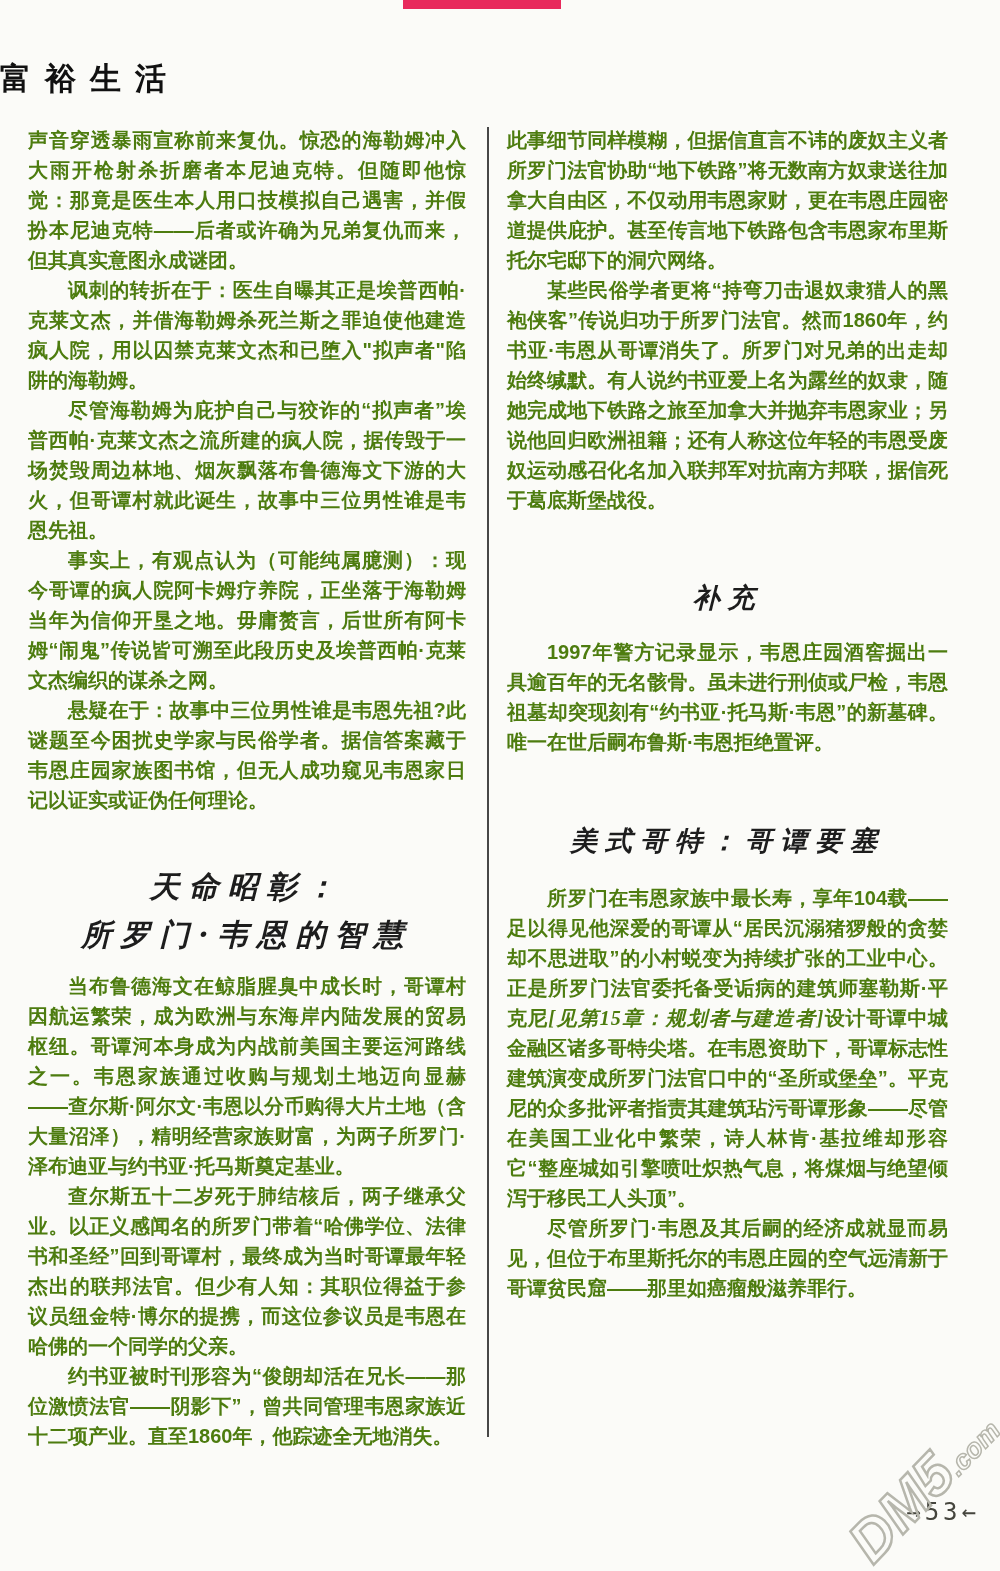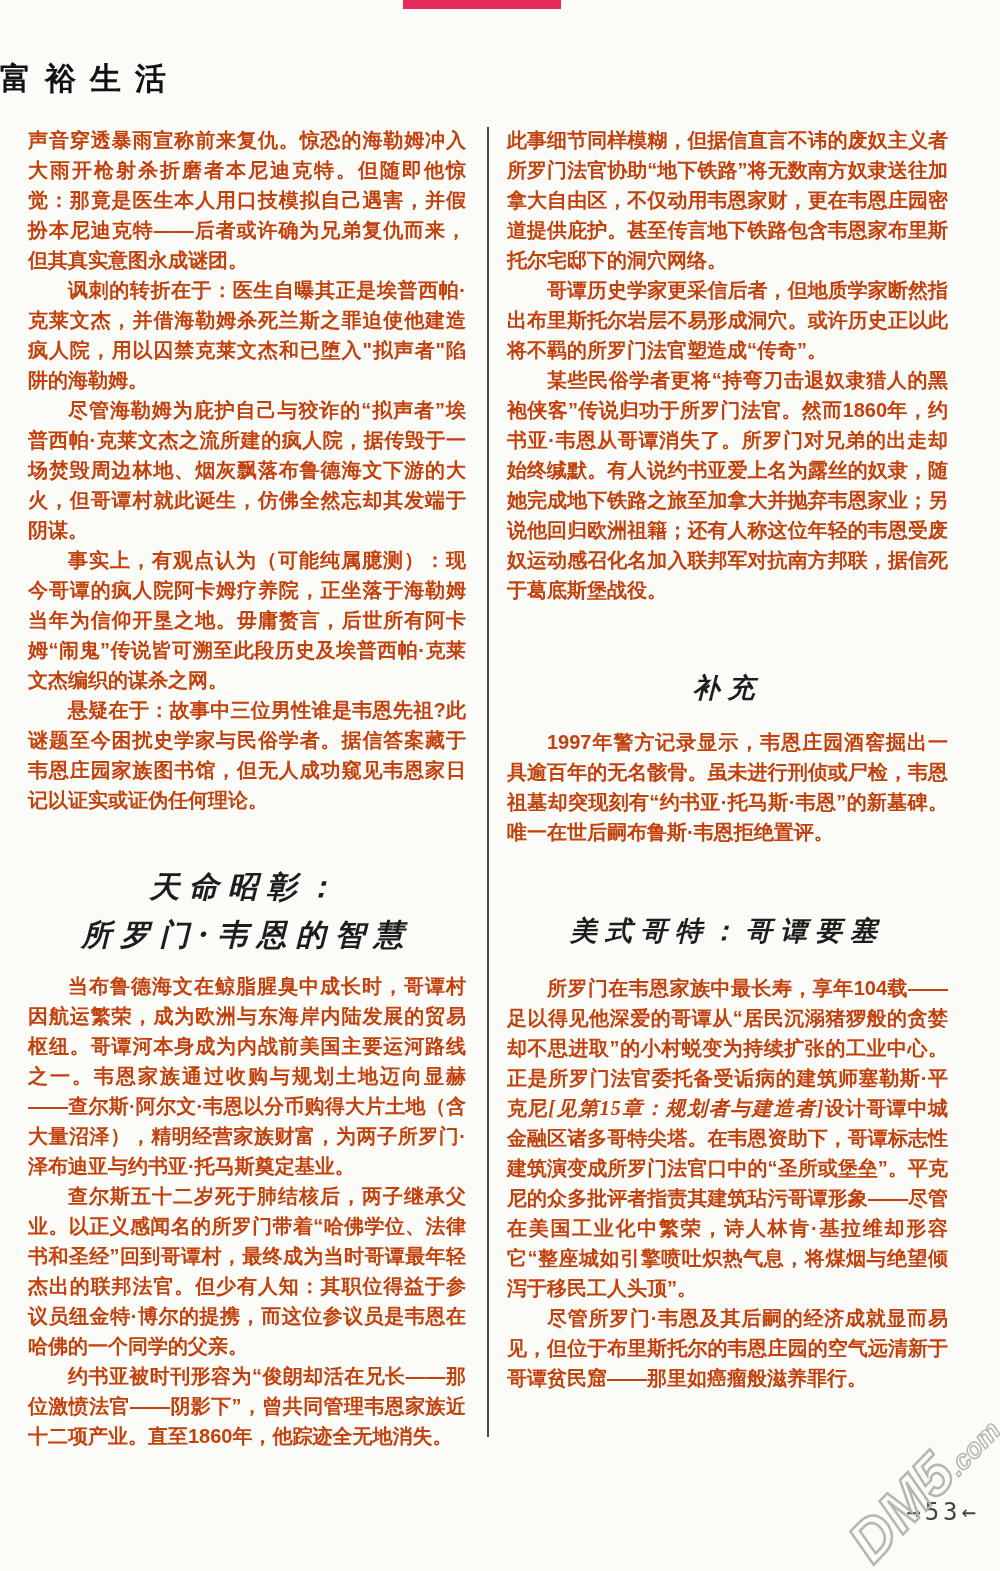--- a/index.html
+++ b/index.html
@@ -47,21 +47,21 @@
     top: 125px;
   }
   .col-left  { left: 28px;  width: 438px; }
   .col-right { left: 507px; width: 441px; }
   p.body {
     margin: 0;
     font-size: 20px;
     line-height: 30px;
     font-weight: bold;
     text-align: justify;
-    color: #c2410c;
+    color: #4d7c0f;
   }
   p.indent { text-indent: 2em; }
   .script-heading {
     font-family: "DejaVu Serif", serif;
     font-style: italic;
     font-weight: bold;
     color: #1d1d1d;
     text-align: center;
   }
   .left-heading {
@@ -136,37 +136,36 @@
 
   <div class="top-bar"></div>
 
   <h1 class="page-title">富裕生活</h1>
 
   <div class="column-divider"></div>
 
   <div class="col col-left">
     <p class="body">声音穿透暴雨宣称前来复仇。惊恐的海勒姆冲入大雨开枪射杀折磨者本尼迪克特。但随即他惊觉：那竟是医生本人用口技模拟自己遇害，并假扮本尼迪克特——后者或许确为兄弟复仇而来，但其真实意图永成谜团。</p>
     <p class="body indent">讽刺的转折在于：医生自曝其正是埃普西帕·克莱文杰，并借海勒姆杀死兰斯之罪迫使他建造疯人院，用以囚禁克莱文杰和已堕入"拟声者"陷阱的海勒姆。</p>
-    <p class="body indent">尽管海勒姆为庇护自己与狡诈的“拟声者”埃普西帕·克莱文杰之流所建的疯人院，据传毁于一场焚毁周边林地、烟灰飘落布鲁德海文下游的大火，但哥谭村就此诞生，仿佛全然忘却其发端于阴谋。</p>
+    <p class="body indent">尽管海勒姆为庇护自己与狡诈的“拟声者”埃普西帕·克莱文杰之流所建的疯人院，据传毁于一场焚毁周边林地、烟灰飘落布鲁德海文下游的大火，但哥谭村就此诞生，故事中三位男性谁是韦恩先祖。</p>
     <p class="body indent">事实上，有观点认为（可能纯属臆测）：现今哥谭的疯人院阿卡姆疗养院，正坐落于海勒姆当年为信仰开垦之地。毋庸赘言，后世所有阿卡姆“闹鬼”传说皆可溯至此段历史及埃普西帕·克莱文杰编织的谋杀之网。</p>
     <p class="body indent">悬疑在于：故事中三位男性谁是韦恩先祖?此谜题至今困扰史学家与民俗学者。据信答案藏于韦恩庄园家族图书馆，但无人成功窥见韦恩家日记以证实或证伪任何理论。</p>
 
     <h2 class="script-heading left-heading">
       <span class="h-line">天命昭彰：</span>
       <span class="h-line">所罗门·韦恩的智慧</span>
     </h2>
 
     <p class="body indent">当布鲁德海文在鲸脂腥臭中成长时，哥谭村因航运繁荣，成为欧洲与东海岸内陆发展的贸易枢纽。哥谭河本身成为内战前美国主要运河路线之一。韦恩家族通过收购与规划土地迈向显赫——查尔斯·阿尔文·韦恩以分币购得大片土地（含大量沼泽），精明经营家族财富，为两子所罗门·泽布迪亚与约书亚·托马斯奠定基业。</p>
     <p class="body indent">查尔斯五十二岁死于肺结核后，两子继承父业。以正义感闻名的所罗门带着“哈佛学位、法律书和圣经”回到哥谭村，最终成为当时哥谭最年轻杰出的联邦法官。但少有人知：其职位得益于参议员纽金特·博尔的提携，而这位参议员是韦恩在哈佛的一个同学的父亲。</p>
     <p class="body indent">约书亚被时刊形容为“俊朗却活在兄长——那位激愤法官——阴影下”，曾共同管理韦恩家族近十二项产业。直至1860年，他踪迹全无地消失。</p>
   </div>
 
   <div class="col col-right">
     <p class="body">此事细节同样模糊，但据信直言不讳的废奴主义者所罗门法官协助“地下铁路”将无数南方奴隶送往加拿大自由区，不仅动用韦恩家财，更在韦恩庄园密道提供庇护。甚至传言地下铁路包含韦恩家布里斯托尔宅邸下的洞穴网络。</p>
-    <p class="body indent">哥谭历史学家更采信后者，但地质学家断然指出布里斯托尔岩层不易形成洞穴。或许历史正以此将不羁的所罗门法官塑造成“传奇”。</p>
     <p class="body indent">某些民俗学者更将“持弯刀击退奴隶猎人的黑袍侠客”传说归功于所罗门法官。然而1860年，约书亚·韦恩从哥谭消失了。所罗门对兄弟的出走却始终缄默。有人说约书亚爱上名为露丝的奴隶，随她完成地下铁路之旅至加拿大并抛弃韦恩家业；另说他回归欧洲祖籍；还有人称这位年轻的韦恩受废奴运动感召化名加入联邦军对抗南方邦联，据信死于葛底斯堡战役。</p>
 
     <h2 class="script-heading right-heading-1">补充</h2>
 
     <p class="body indent">1997年警方记录显示，韦恩庄园酒窖掘出一具逾百年的无名骸骨。虽未进行刑侦或尸检，韦恩祖墓却突现刻有“约书亚·托马斯·韦恩”的新墓碑。唯一在世后嗣布鲁斯·韦恩拒绝置评。</p>
 
     <h2 class="script-heading right-heading-2">美式哥特：哥谭要塞</h2>
 
     <p class="body indent">
       <span>所罗门在韦恩家族中最长寿，享年104载——足以得见他深爱的哥谭从“居民沉溺猪猡般的贪婪却不思进取”的小村蜕变为持续扩张的工业中心。正是所罗门法官委托备受诟病的建筑师塞勒斯·平克尼</span><span class="ref">[见第15章：规划者与建造者]</span><span>设计哥谭中城金融区诸多哥特尖塔。在韦恩资助下，哥谭标志性建筑演变成所罗门法官口中的“圣所或堡垒”。平克尼的众多批评者指责其建筑玷污哥谭形象——尽管在美国工业化中繁荣，诗人林肯·基拉维却形容它“整座城如引擎喷吐炽热气息，将煤烟与绝望倾泻于移民工人头顶”。</span>

